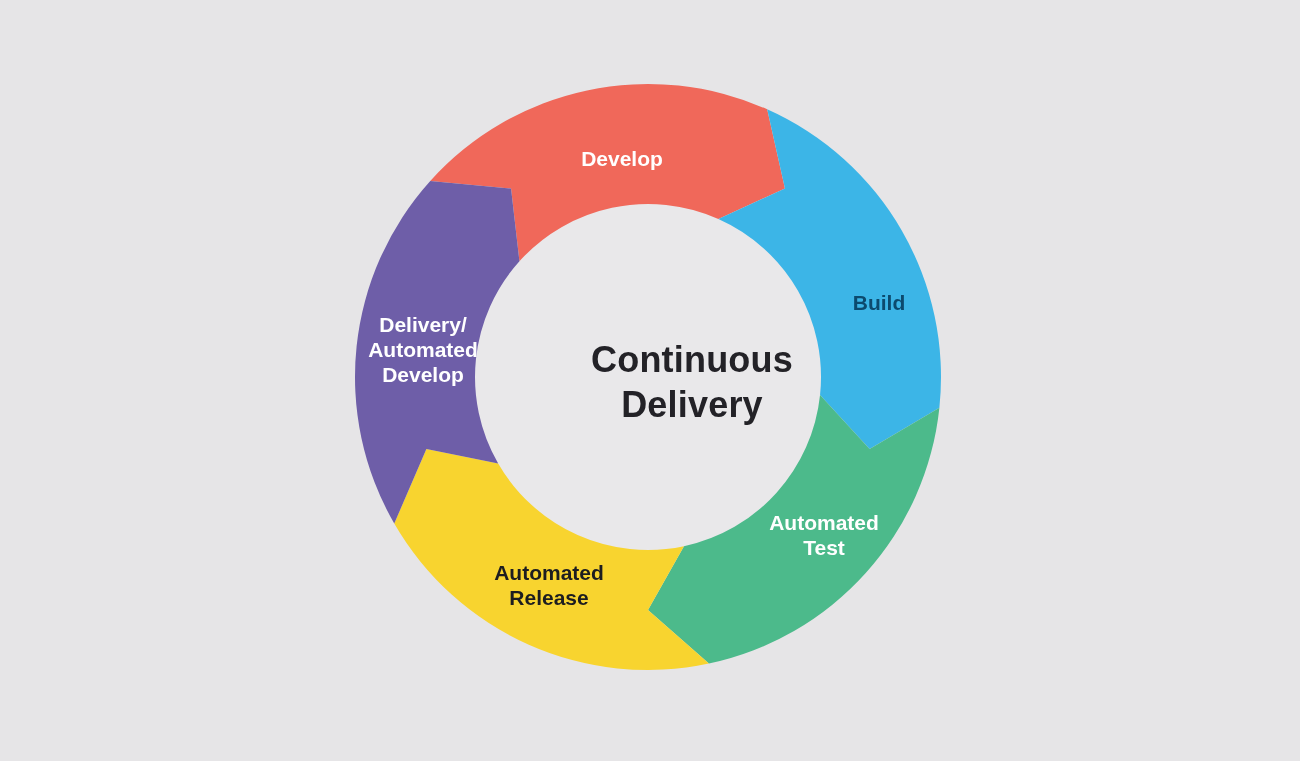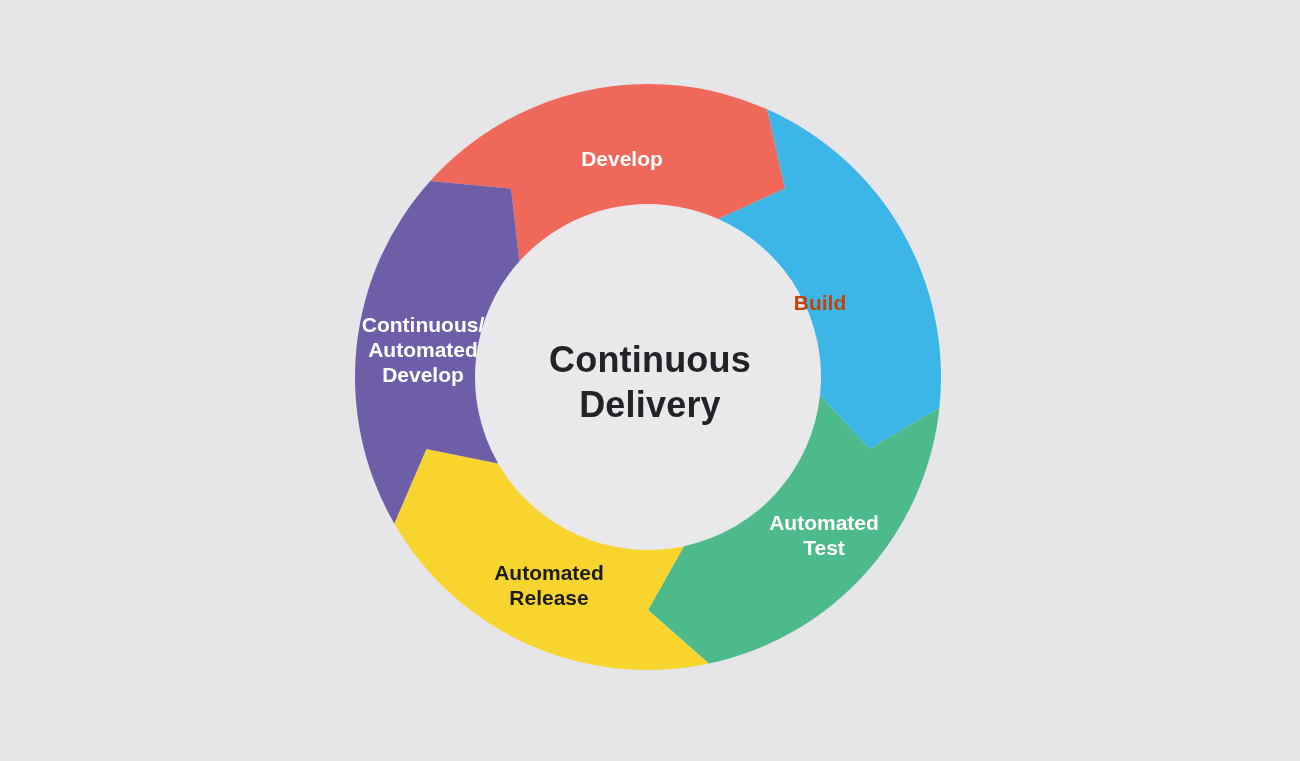--- a/index.html
+++ b/index.html
@@ -50,39 +50,39 @@
 <div class="stage">
   <svg id="wheel-svg" width="1300" height="761" viewBox="0 0 1300 761">
       <circle cx="648" cy="377" r="174" fill="#E9E8EA"></circle>
       <path d="M 430.26,180.94 A 293 293 0 0 1 767.17,109.33 L 784.95,188.50 L 718.37,218.96 A 173 173 0 0 0 519.44,261.24 L 511.05,188.50 Z" fill="#F0685A"></path>
       <path d="M 767.17,109.33 A 293 293 0 0 1 939.39,407.63 L 869.60,449.00 L 820.05,395.08 A 173 173 0 0 0 718.37,218.96 L 784.95,188.50 Z" fill="#3CB5E7"></path>
       <path d="M 939.39,407.63 A 293 293 0 0 1 708.92,663.60 L 648.00,610.00 L 683.97,546.22 A 173 173 0 0 0 820.05,395.08 L 869.60,449.00 Z" fill="#4CBA8B"></path>
       <path d="M 708.92,663.60 A 293 293 0 0 1 394.25,523.50 L 426.40,449.00 L 498.18,463.50 A 173 173 0 0 0 683.97,546.22 L 648.00,610.00 Z" fill="#F8D42F"></path>
       <path d="M 394.25,523.50 A 293 293 0 0 1 430.26,180.94 L 511.05,188.50 L 519.44,261.24 A 173 173 0 0 0 498.18,463.50 L 426.40,449.00 Z" fill="#6E5EA8"></path>
     </svg>
 
-  <div class="center-label" style="color: rgb(35, 34, 39);">
+  <div class="center-label" style="color: rgb(35, 34, 39); margin-left: 42px;">
     <span>Continuous</span><br>
     <span>Delivery</span>
   </div>
 
   <div id="labels">
       <div class="seg-label" style="left: 622px; top: 158px; color: rgb(255, 255, 255);">
         <div>Develop</div>
       </div>
-      <div class="seg-label" style="left: 820px; top: 302px; color: #c2410c;">
+      <div class="seg-label" style="left: 879px; top: 302px; color: #0c4a6e;">
         <div>Build</div>
       </div>
       <div class="seg-label" style="left: 824px; top: 535px; color: rgb(255, 255, 255);">
         <div>Automated</div>
         <div>Test</div>
       </div>
       <div class="seg-label" style="left: 549px; top: 585px; color: rgb(29, 29, 32);">
         <div>Automated</div>
         <div>Release</div>
       </div>
       <div class="seg-label" style="left: 423px; top: 349px; color: rgb(255, 255, 255);">
-        <div>Continuous/</div>
+        <div>Delivery/</div>
         <div>Automated</div>
         <div>Develop</div>
       </div>
     </div>
 </div>
 
 </body></html>

